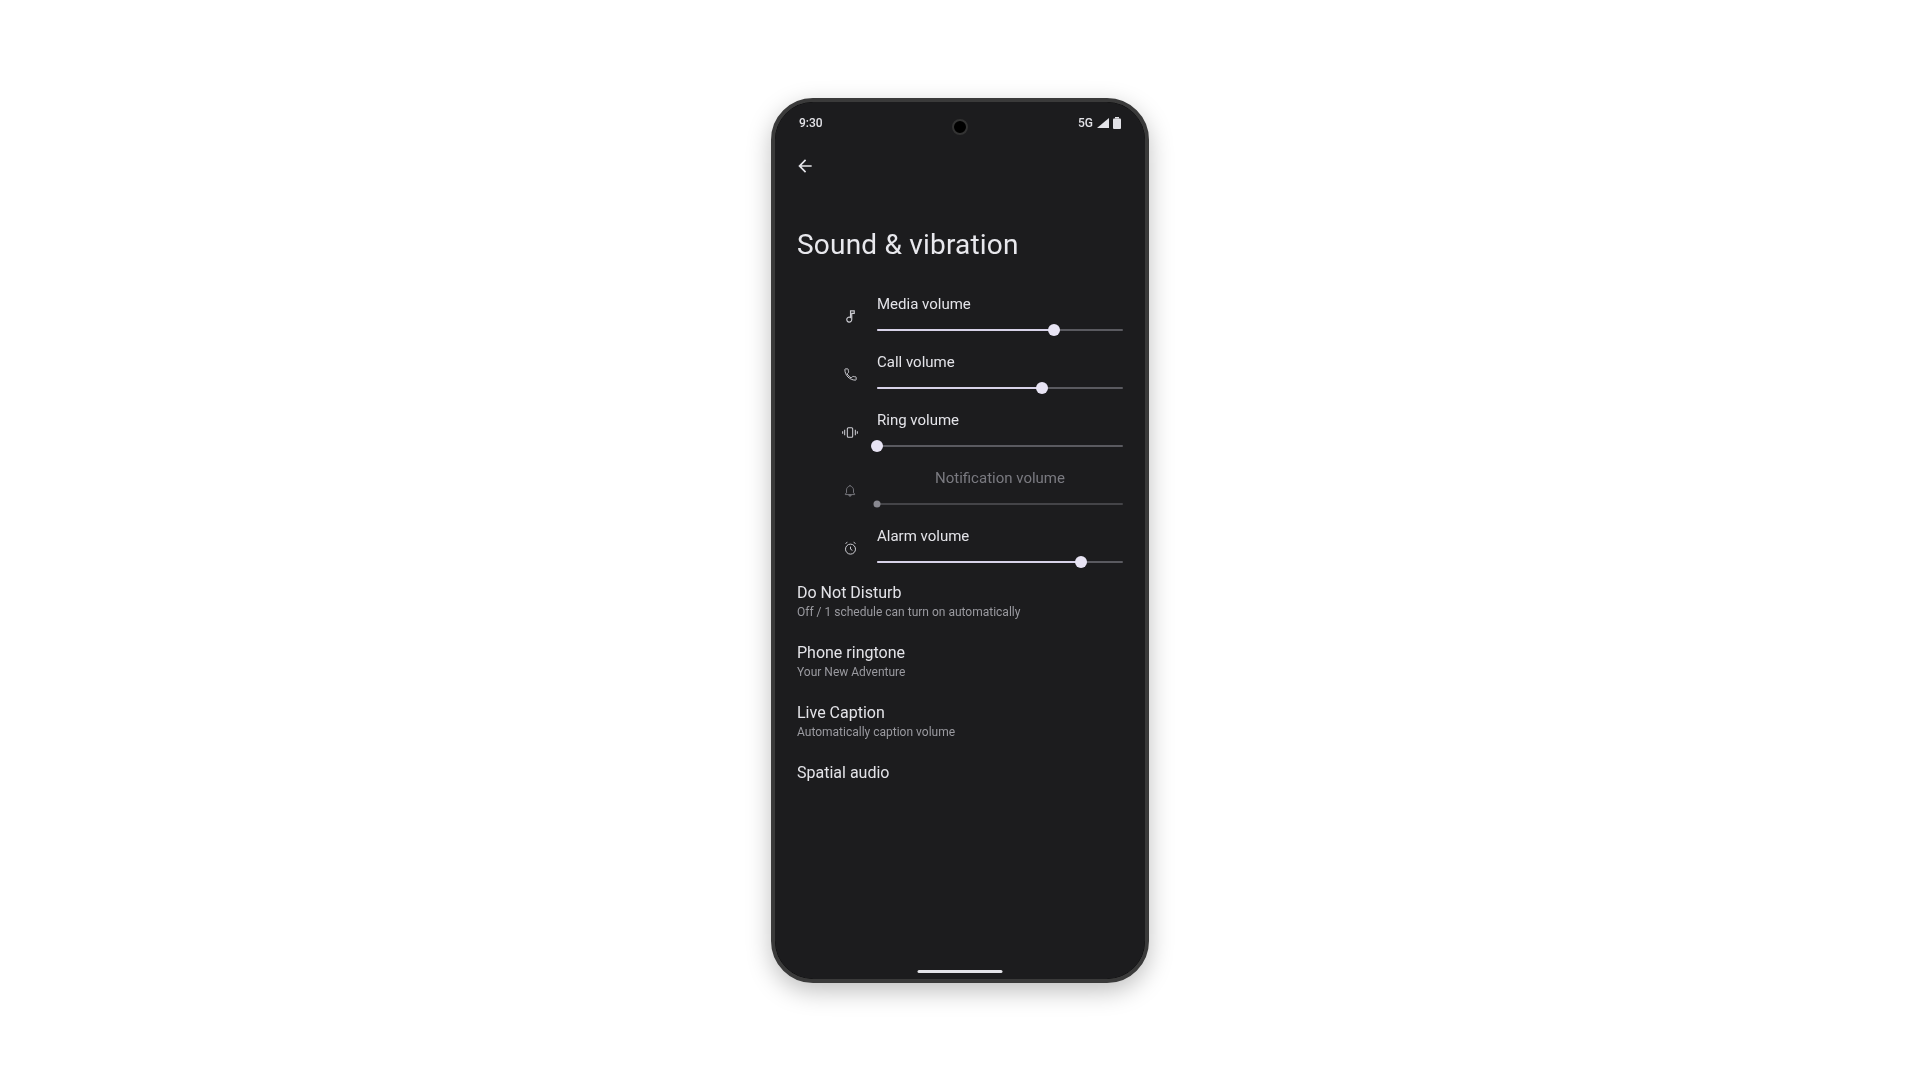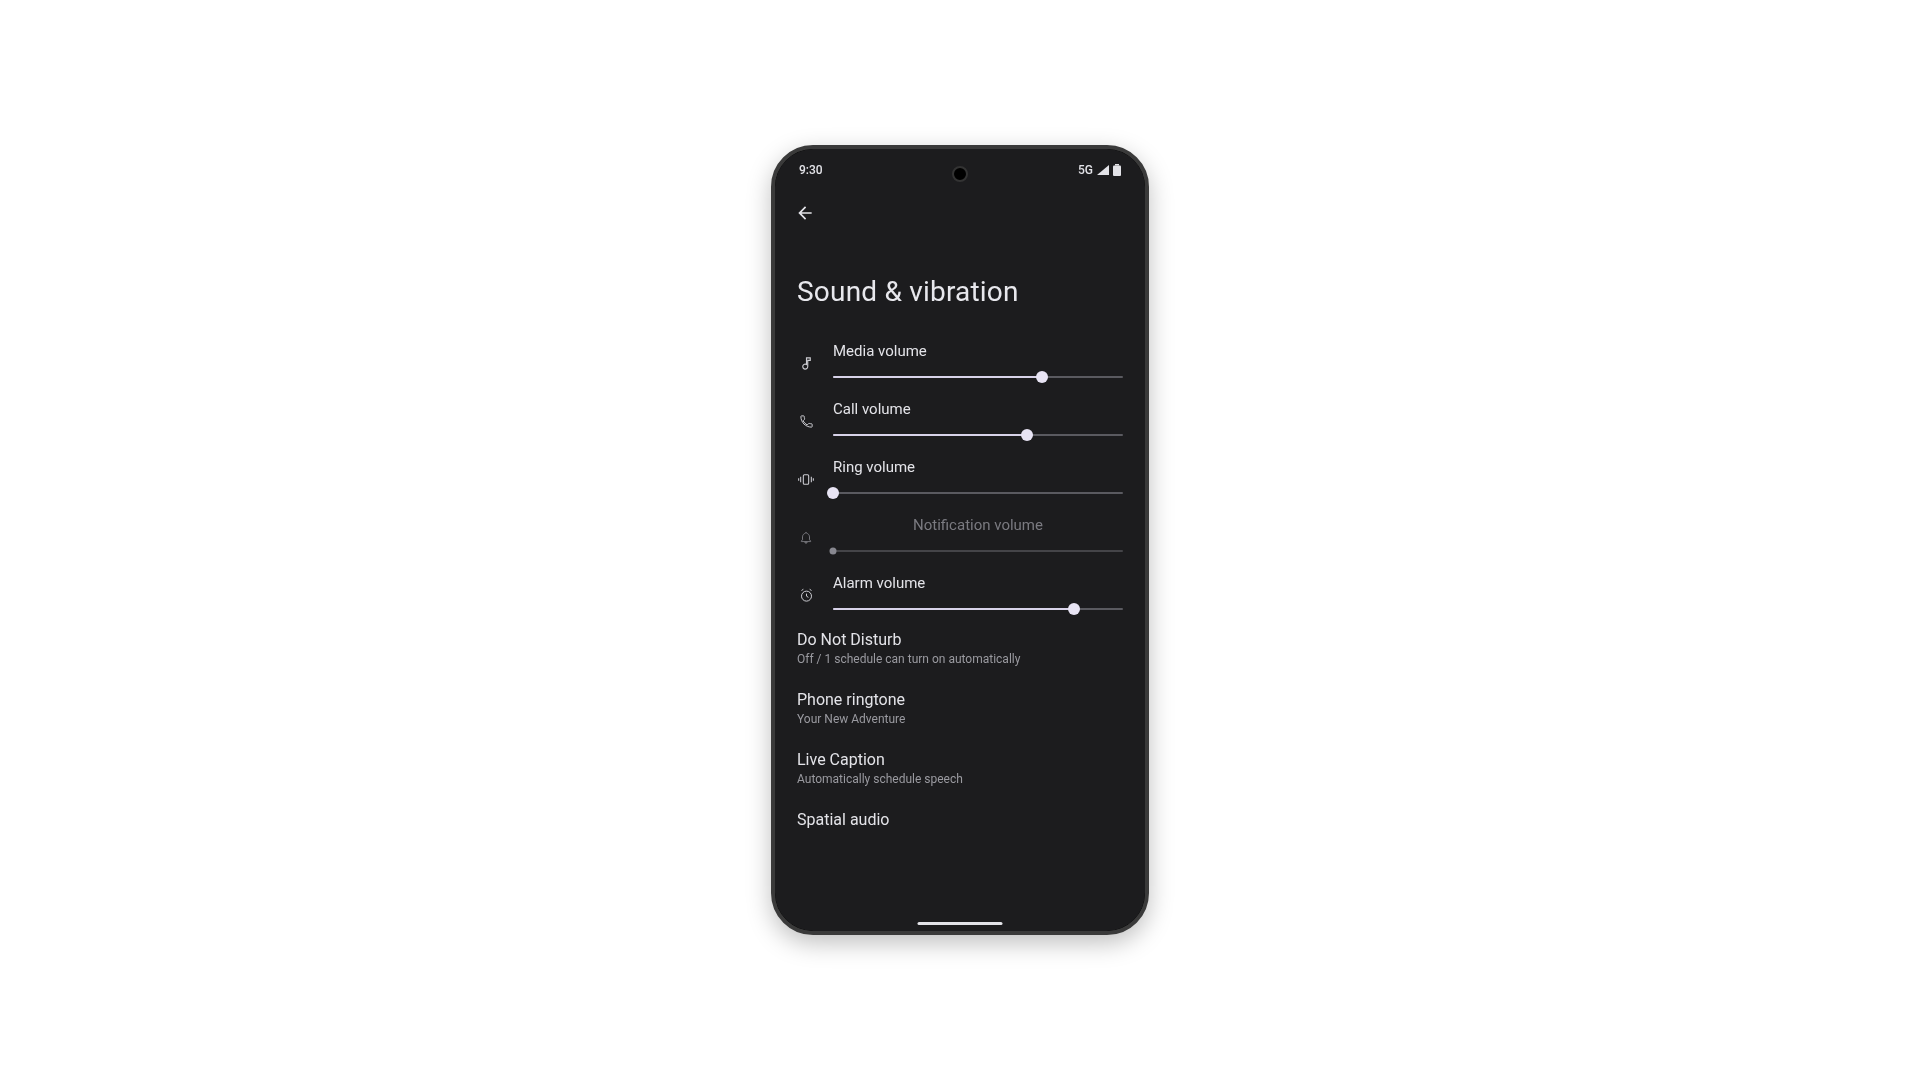--- a/index.html
+++ b/index.html
@@ -7,21 +7,21 @@
       width: 1920px;
       height: 1080px;
       background: #ffffff;
       display: flex;
       align-items: center;
       justify-content: center;
       font-family: -apple-system, BlinkMacSystemFont, "Segoe UI", Roboto, sans-serif;
     }
     .phone {
       width: 378px;
-      height: 790px;
+      height: 885px;
       background: #1a1a1a;
       border-radius: 42px;
       border: 4px solid #3a3a3a;
       box-shadow: 0 8px 24px rgba(0,0,0,0.25), inset 0 0 0 2px #000;
       position: relative;
       overflow: hidden;
     }
     .screen {
       width: 100%;
       height: 100%;
@@ -59,20 +59,21 @@
       font-weight: 400;
       color: #e8e8ed;
       padding: 50px 22px 20px;
       letter-spacing: 0.2px;
     }
     .slider-row {
       display: flex;
       align-items: flex-start;
       padding: 14px 22px 8px;
       gap: 18px;
+      margin-left: 44px;
     }
     .slider-icon {
       width: 18px;
       display: flex;
       justify-content: center;
       padding-top: 14px;
       flex-shrink: 0;
       color: #ccccd2;
     }
     .slider-body { flex: 1; }
@@ -264,21 +265,21 @@
       <div class="list-sub">Off / 1 schedule can turn on automatically</div>
     </div>
 
     <div class="list-item">
       <div class="list-title">Phone ringtone</div>
       <div class="list-sub">Your New Adventure</div>
     </div>
 
     <div class="list-item">
       <div class="list-title">Live Caption</div>
-      <div class="list-sub">Automatically schedule speech</div>
+      <div class="list-sub">Automatically caption volume</div>
     </div>
 
     <div class="list-item" style="padding-bottom:2px">
       <div class="list-title">Spatial audio</div>
     </div>
 
     <div class="nav-bar"></div>
   </div>
 </div>
 

